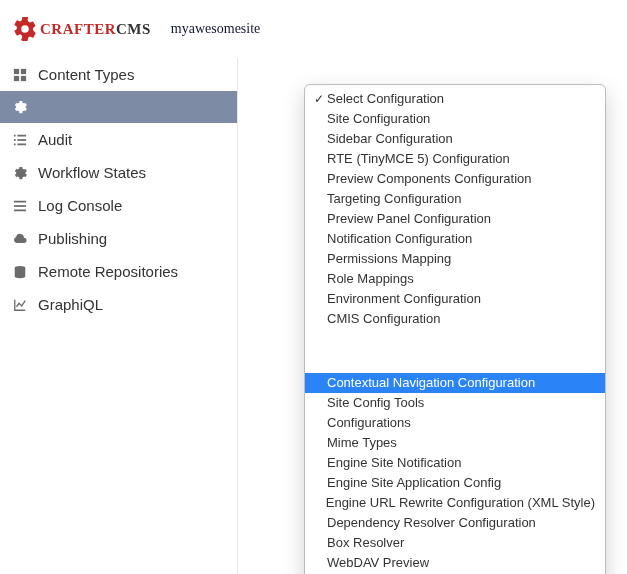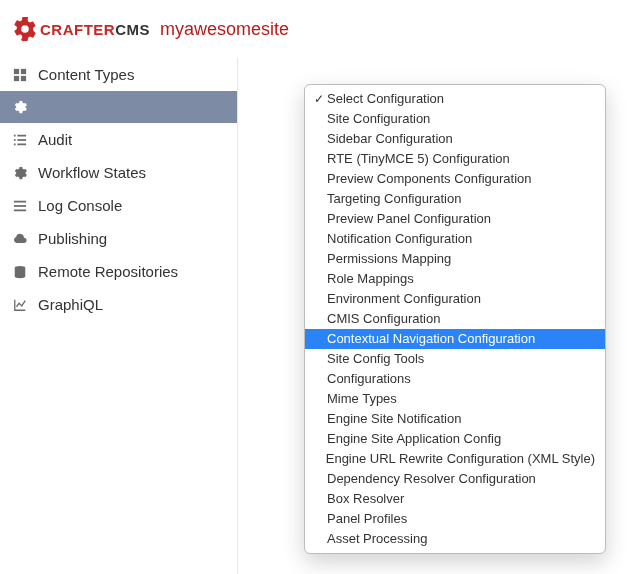--- a/index.html
+++ b/index.html
@@ -11,41 +11,42 @@
     height: 574px;
     background: #fff;
     overflow: hidden;
     position: relative;
   }
   .topbar {
     height: 58px;
     display: flex;
     align-items: center;
     padding: 0 12px;
-    gap: 10px;
+    gap: 20px;
+    font-family: Liberation Serif, serif;
   }
   .logo {
     display: flex;
     align-items: center;
     gap: 2px;
   }
   .logo-gear {
     width: 26px;
     height: 26px;
   }
   .logo-text {
     font-weight: 700;
     font-size: 15px;
     letter-spacing: 0.5px;
     color: #333;
   }
   .logo-text .red { color: #c62828; }
   .site-name {
-    font-size: 18px;
-    color: #b91c1c;
+    font-size: 14px;
+    color: #0f172a;
   }
   .layout {
     display: flex;
     height: calc(100% - 58px);
   }
   .sidebar {
     width: 238px;
     border-right: 1px solid #e6e6e6;
     padding-top: 0;
   }
@@ -97,20 +98,21 @@
   }
   .dropdown-item .check {
     width: 16px;
     text-align: center;
     font-size: 12px;
     color: #333;
   }
   .dropdown-item.highlight {
     background: #2b84f7;
     color: #fff;
+    margin-top: 44px;
   }
   .dropdown-item.highlight .check { color: #fff; }
 </style>
 </head>
 <body>
 
 <div class="topbar">
   <div class="logo">
     <span class="logo-gear">
       <svg viewBox="0 0 24 24" width="26" height="26" fill="#c62828">
@@ -285,21 +287,21 @@
         <div class="dropdown-item">
           <span class="check"></span>
           <span>Dependency Resolver Configuration</span>
         </div>
         <div class="dropdown-item">
           <span class="check"></span>
           <span>Box Resolver</span>
         </div>
         <div class="dropdown-item">
           <span class="check"></span>
-          <span>Panel Profiles</span>
+          <span>WebDAV Preview</span>
         </div>
         <div class="dropdown-item">
           <span class="check"></span>
           <span>Asset Processing</span>
         </div>
       </div>
   </div>
 </div>
 
 </body></html>

